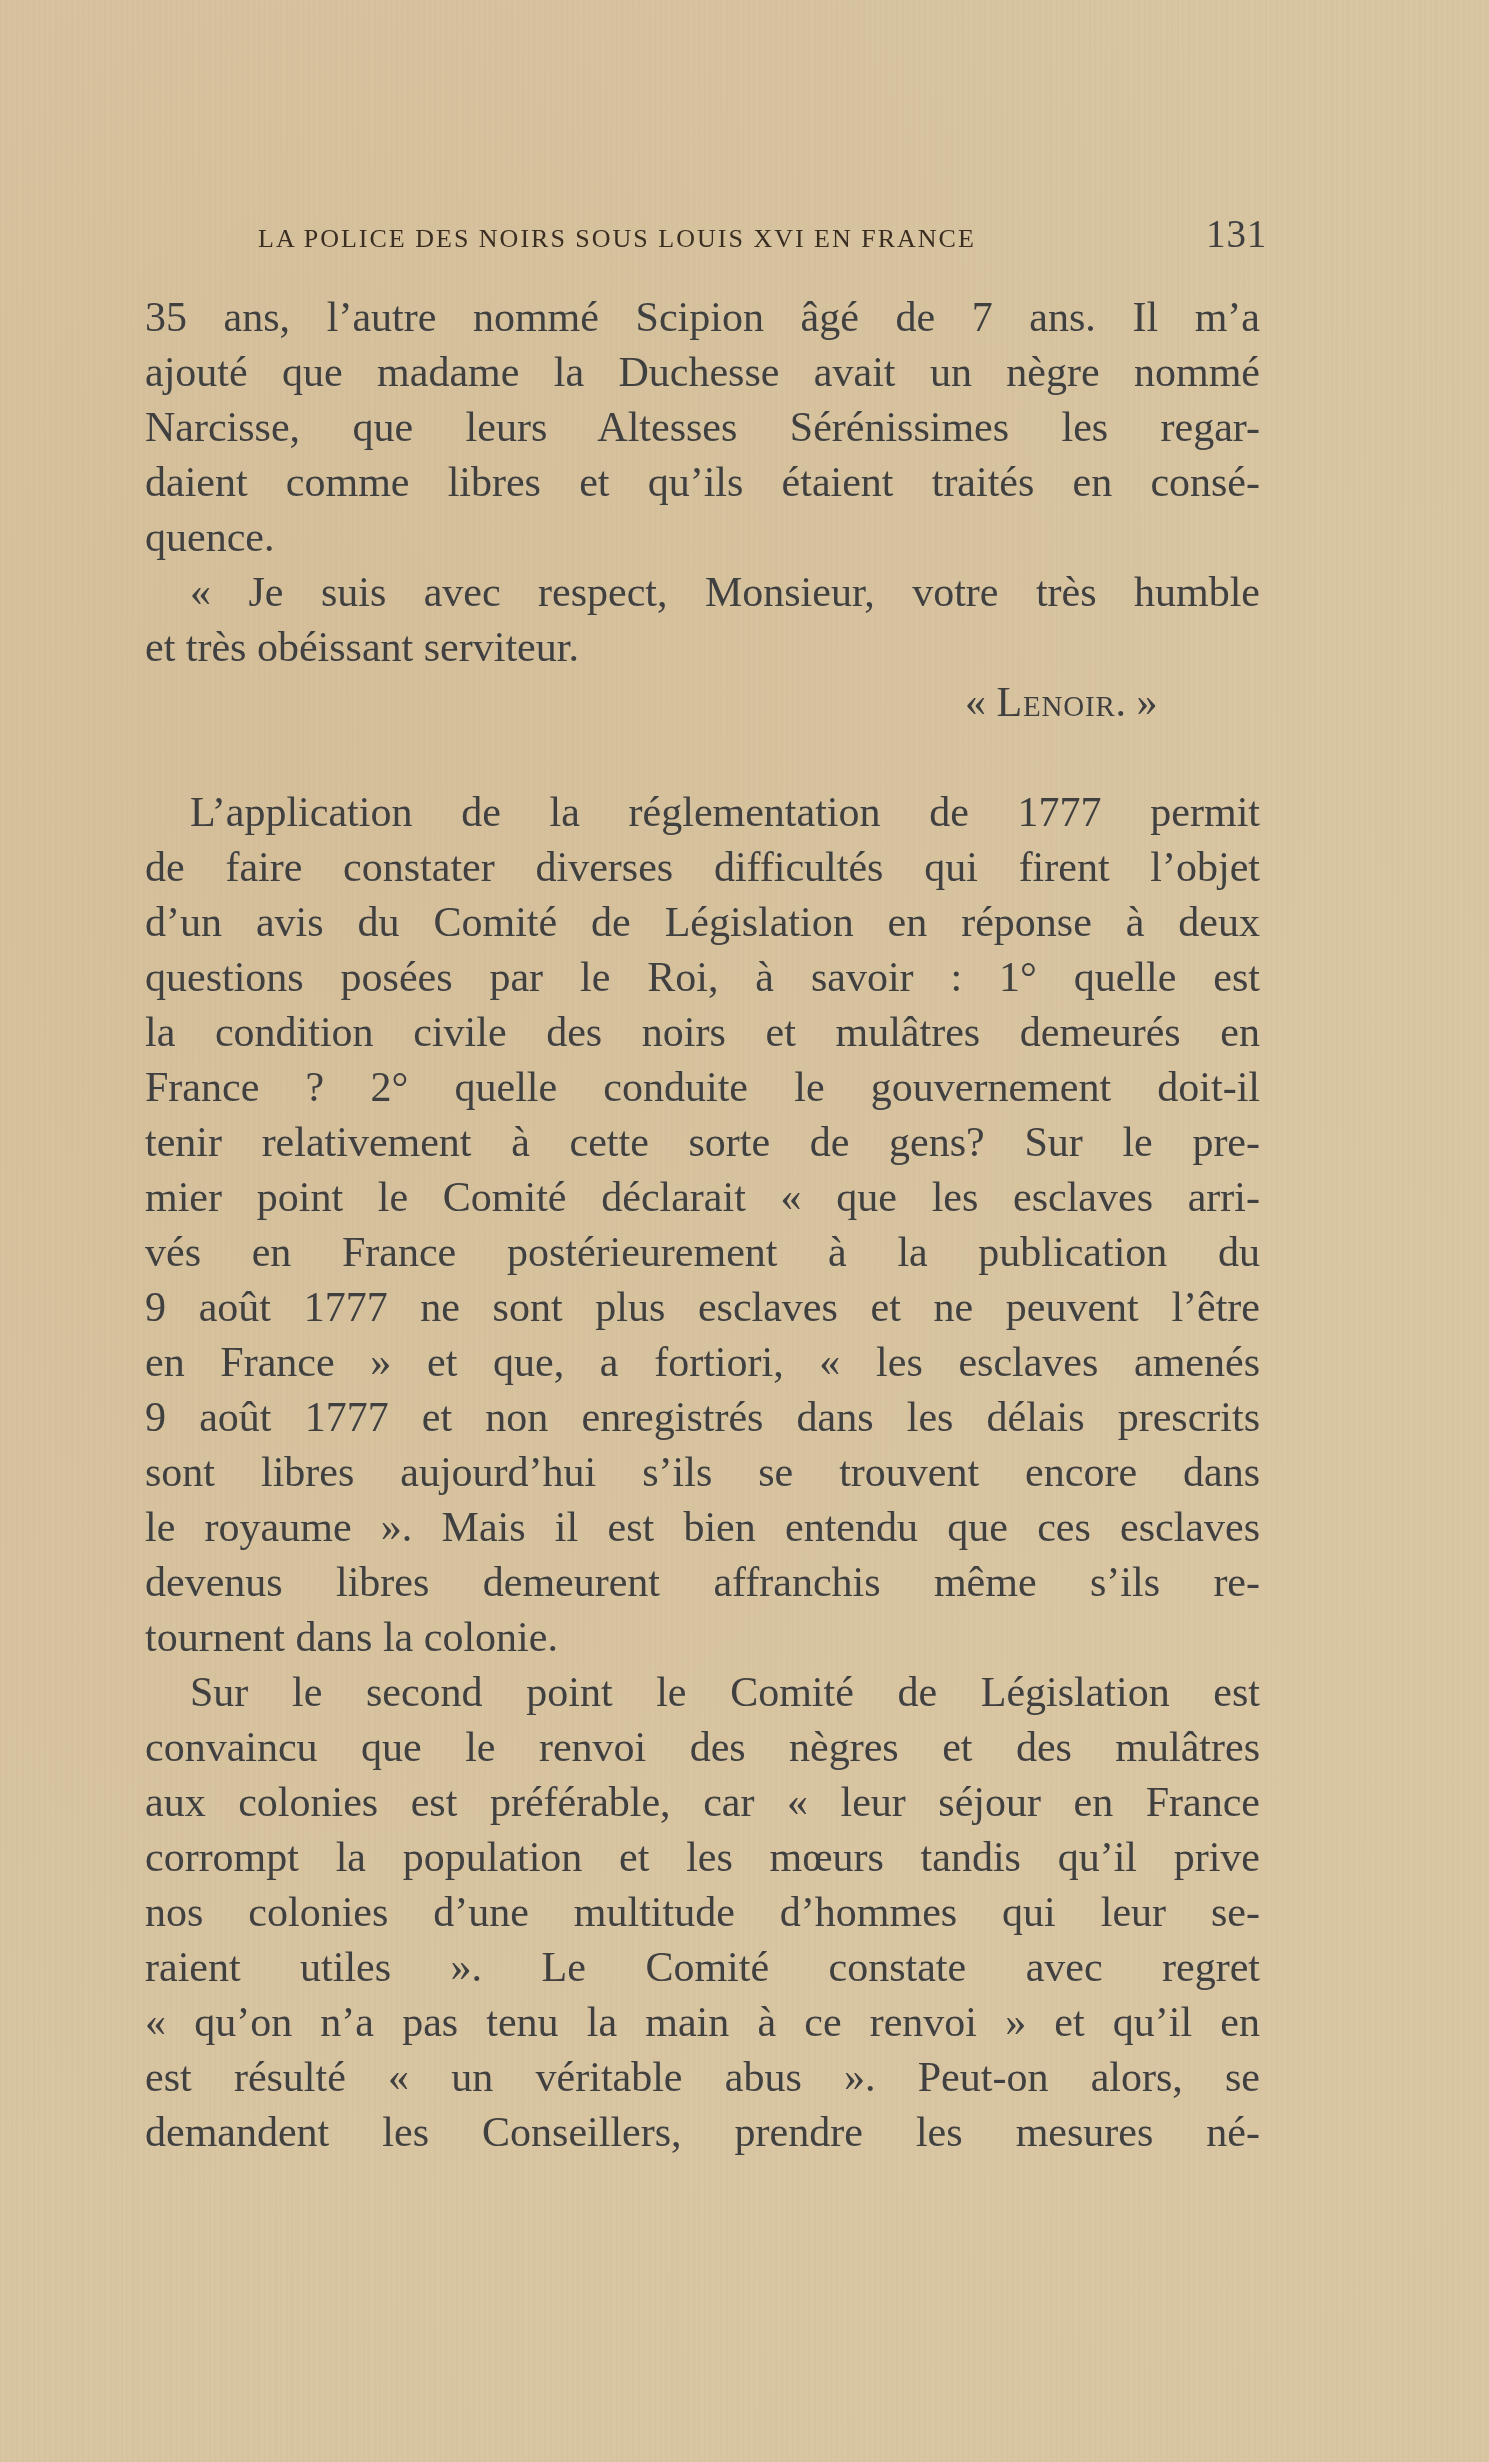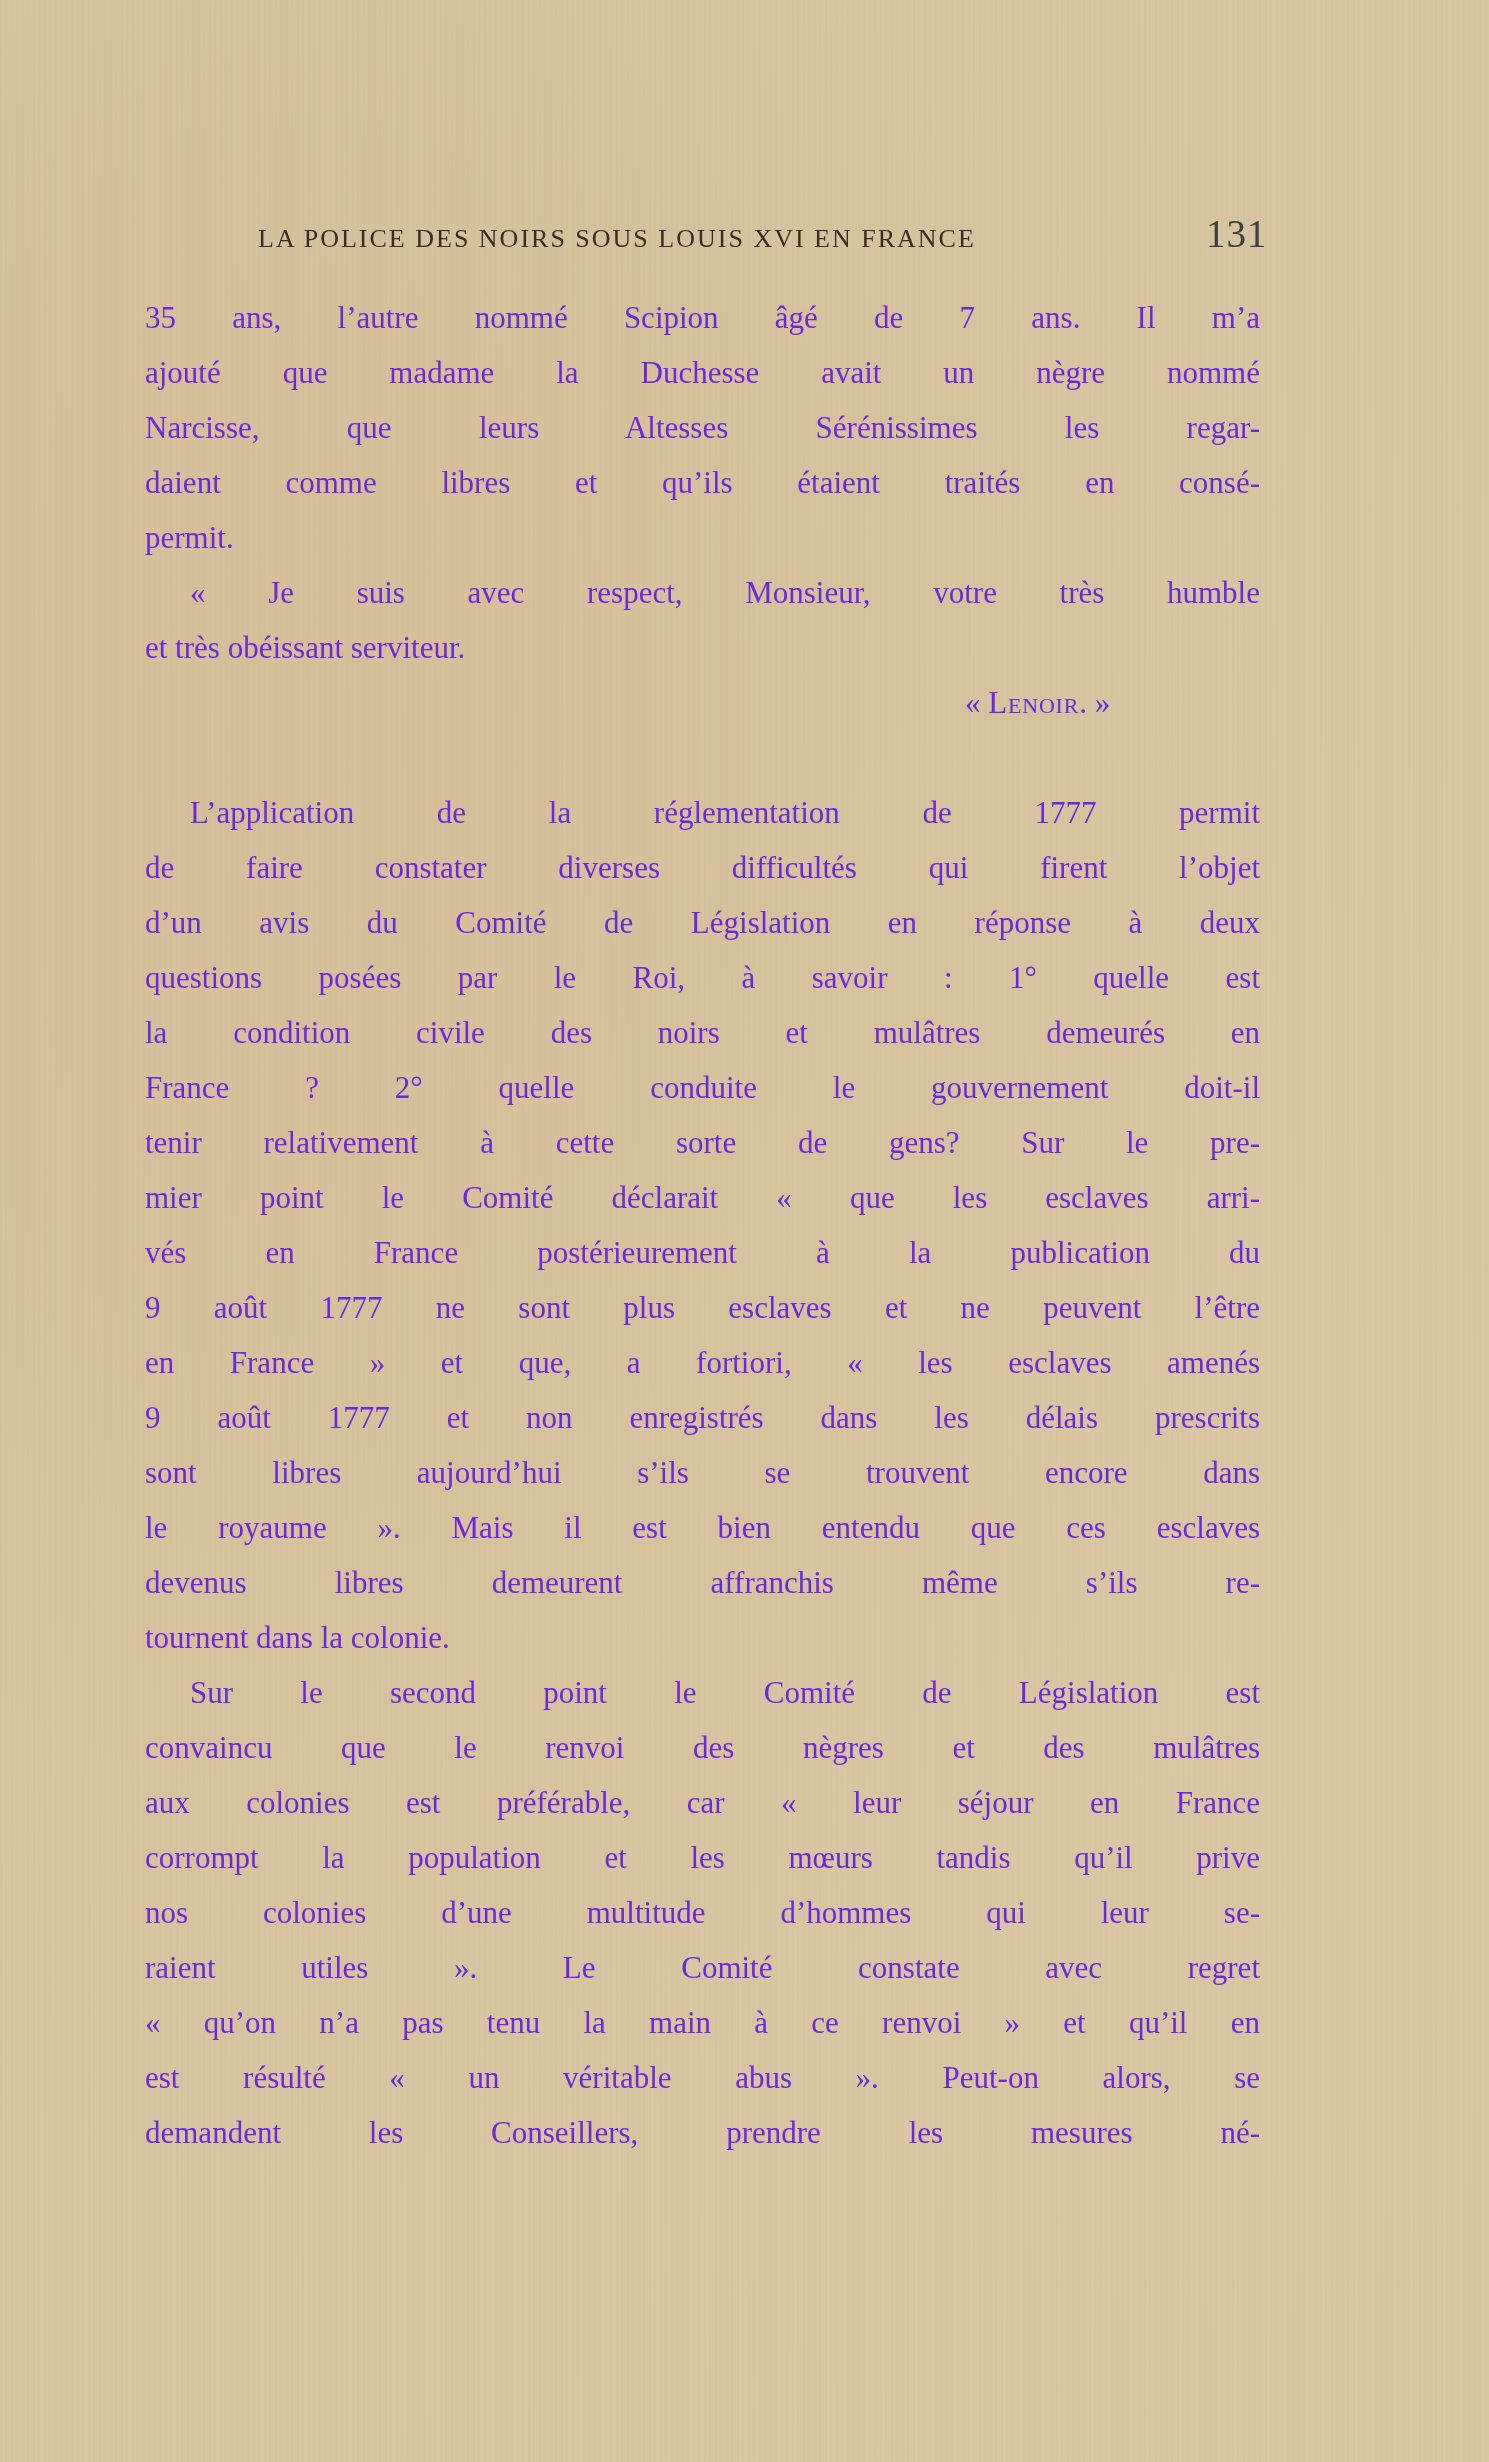--- a/index.html
+++ b/index.html
@@ -53,22 +53,22 @@
       position: absolute;
       left: 145px;
       top: 290px;
       width: 1115px;
     }
     .line {
       display: block;
       height: 55px;
       line-height: 55px;
       font-family: "Liberation Serif", "DejaVu Serif", serif;
-      font-size: 31px;
-      color: #6d28d9;
+      font-size: 42px;
+      color: #404040;
       white-space: nowrap;
       text-align: justify;
       text-align-last: justify;
     }
     .line.last {
       text-align-last: left;
     }
     .line.indent {
       padding-left: 45px;
     }
@@ -98,21 +98,21 @@
     <span class="page-number">131</span>
   </div>
 
   <div class="text-block">
 
     <div>
       <span class="line">35 ans, l’autre nommé Scipion âgé de 7 ans. Il m’a</span>
       <span class="line">ajouté que madame la Duchesse avait un nègre nommé</span>
       <span class="line">Narcisse, que leurs Altesses Sérénissimes les regar-</span>
       <span class="line">daient comme libres et qu’ils étaient traités en consé-</span>
-      <span class="line last">permit.</span>
+      <span class="line last">quence.</span>
     </div>
 
     <div>
       <span class="line indent">« Je suis avec respect, Monsieur, votre très humble</span>
       <span class="line last">et très obéissant serviteur.</span>
     </div>
 
     <div class="line signature">
       <span>« </span><span class="smallcaps">Lenoir</span><span>. »</span>
     </div>

